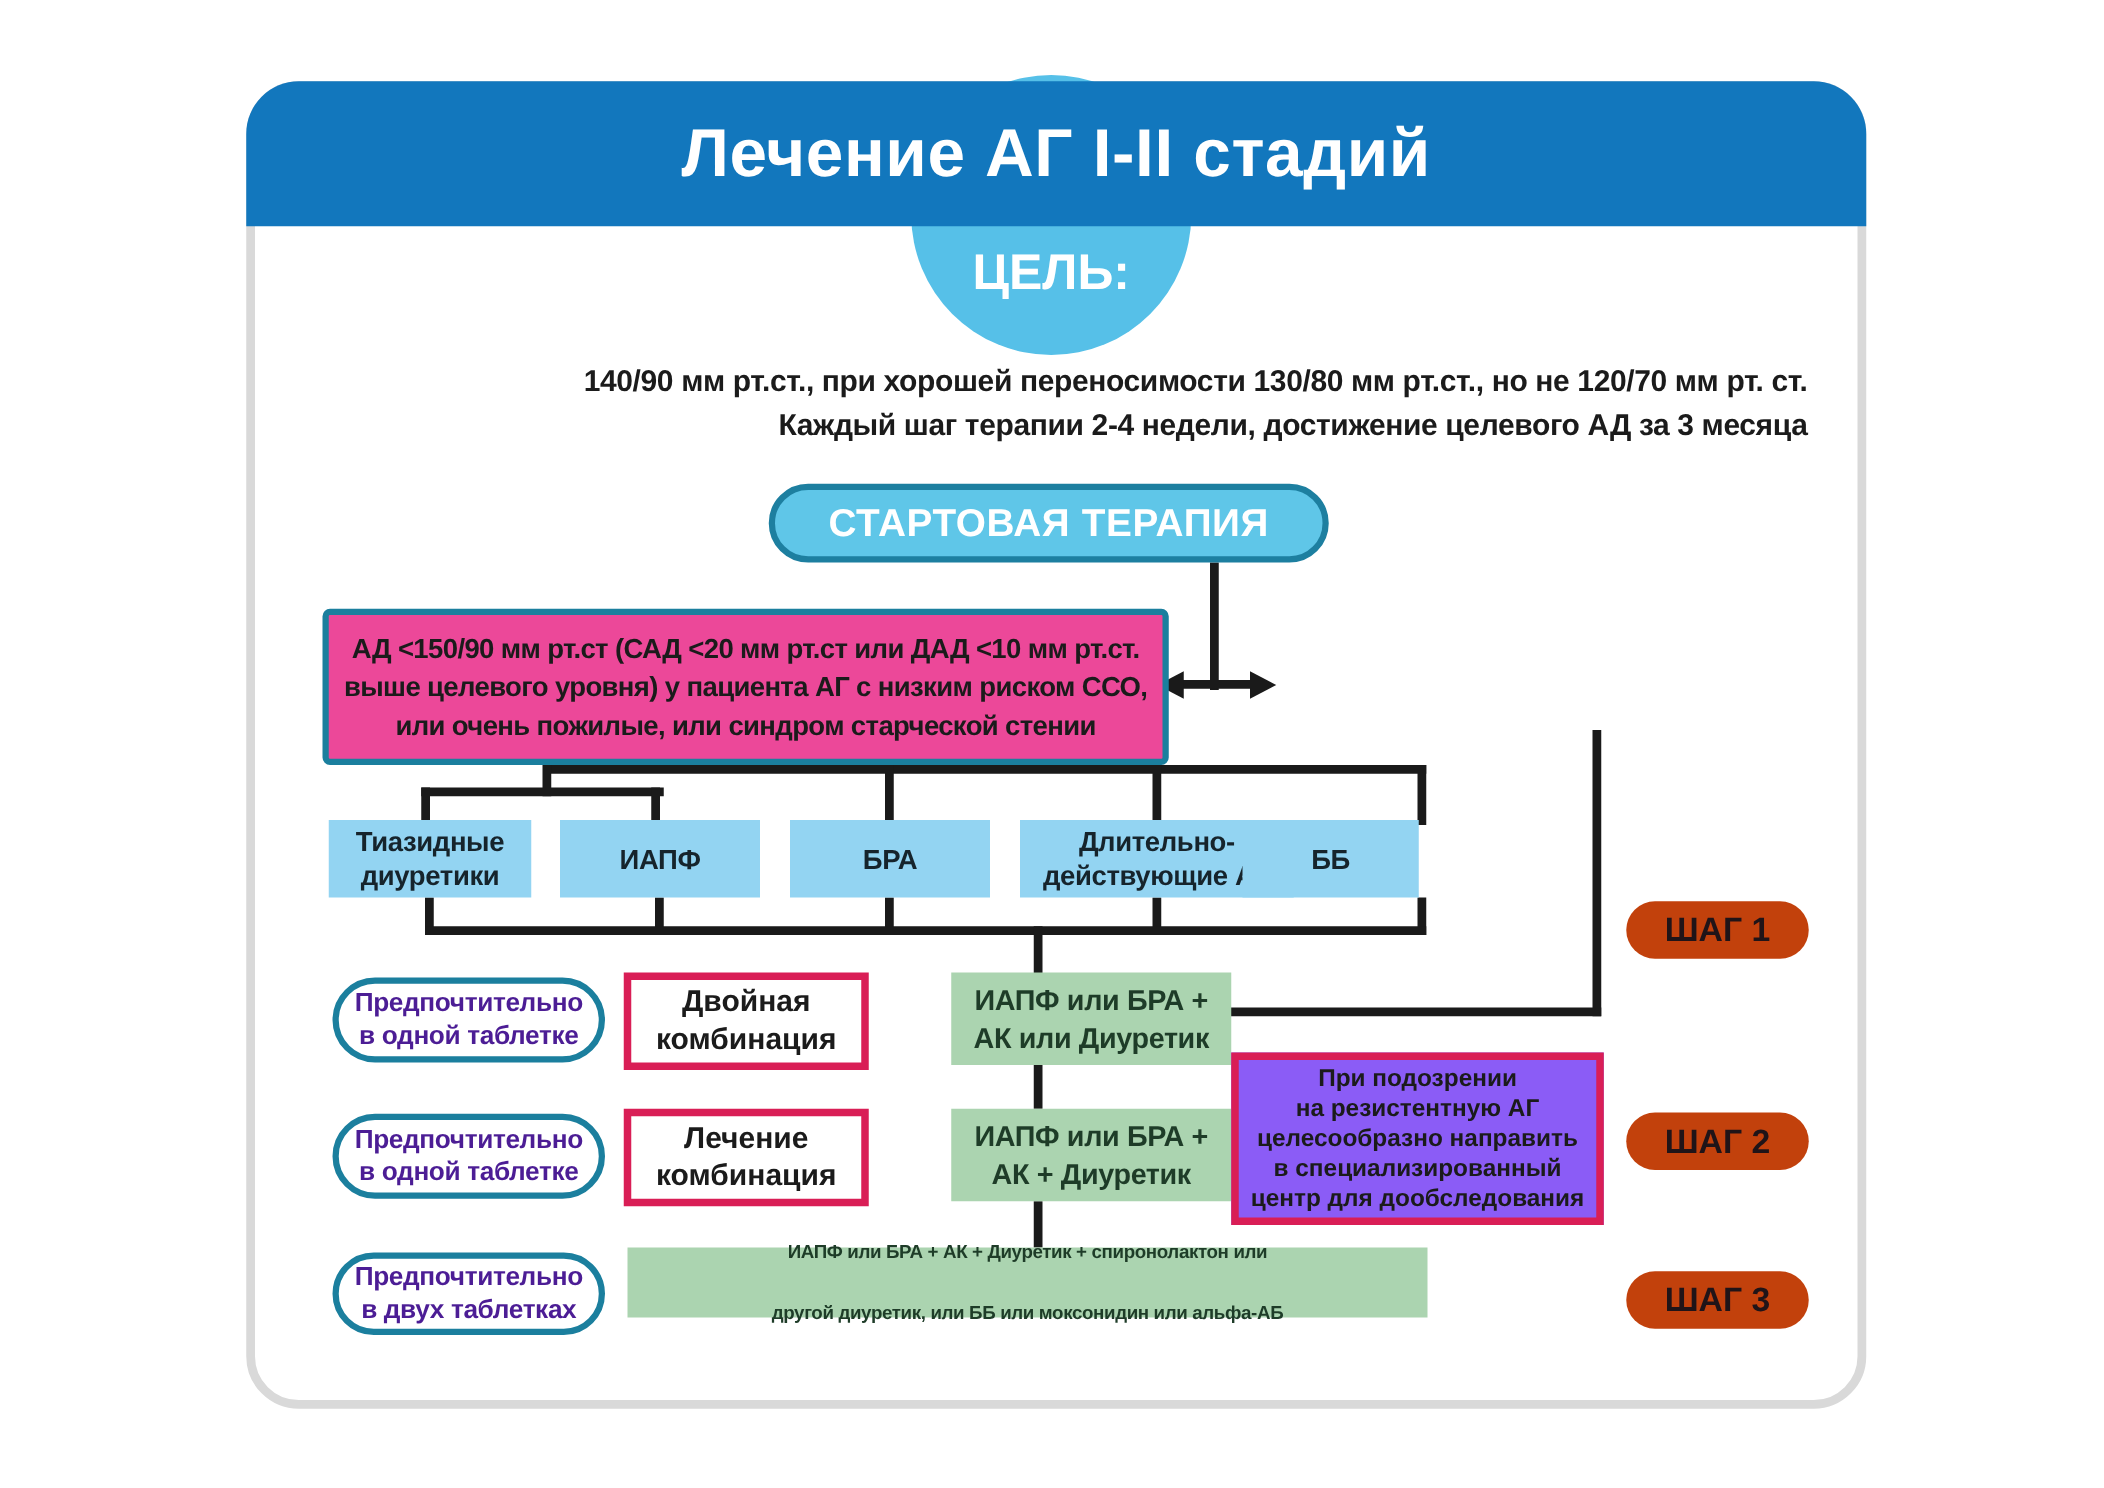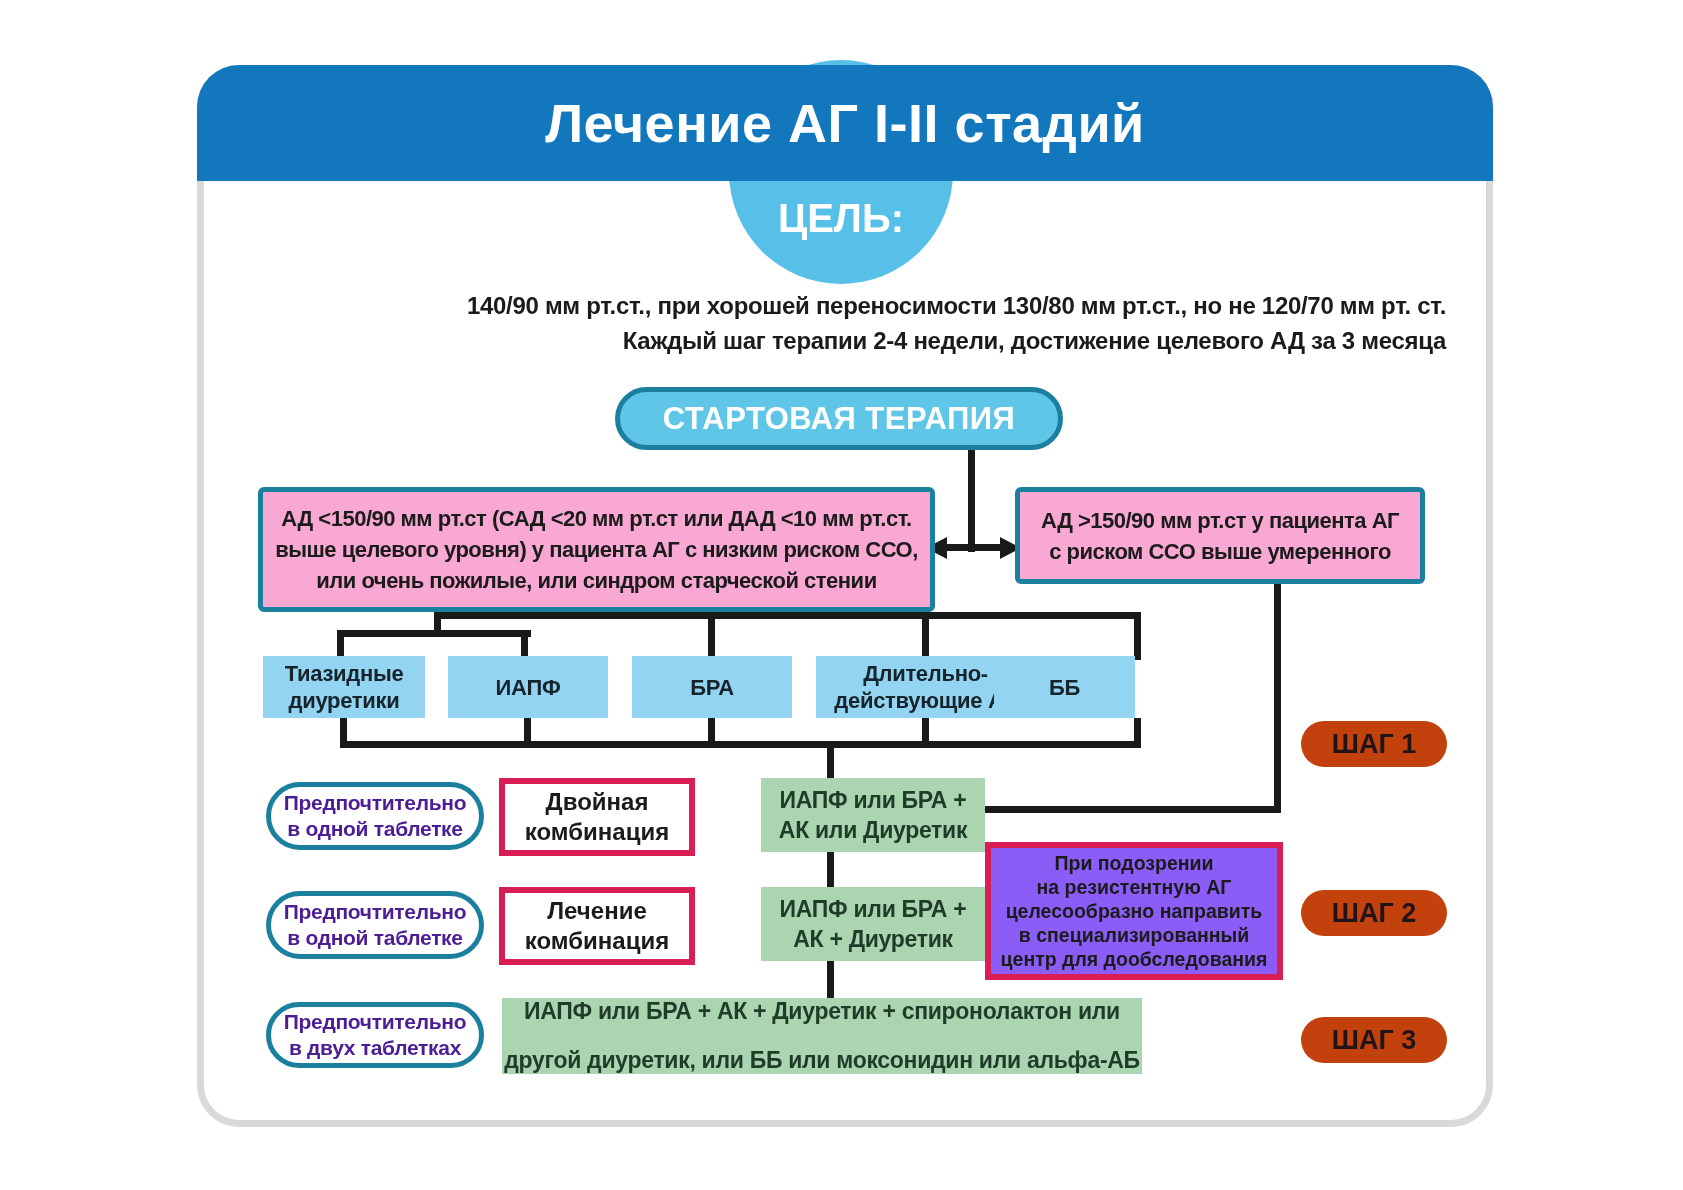--- a/index.html
+++ b/index.html
@@ -21,21 +21,21 @@
   .goal-circle{left:729px;top:60px;width:224px;height:224px;border-radius:50%;background:#56c0e8;z-index:2;}
   .goal-label{left:729px;top:196px;width:224px;text-align:center;color:#fff;font-size:40px;font-weight:700;z-index:3;}
   .goal-text{left:240px;top:288px;width:1206px;text-align:right;font-size:24px;font-weight:700;line-height:35px;letter-spacing:-0.3px;}
   .line{display:block;}
   .start-box{
     left:615px;top:387px;width:448px;height:63px;background:#5fc6e8;border:5px solid #1d7fa0;border-radius:34px;
     box-sizing:border-box;display:flex;align-items:center;justify-content:center;
     color:#fff;font-size:31px;font-weight:700;letter-spacing:0.5px;z-index:4;
   }
   .branch{
-    background:#f9a8d4;border:5px solid #1b7f9e;border-radius:6px;box-sizing:border-box;
+    background:#ec4899;border:5px solid #1b7f9e;border-radius:6px;box-sizing:border-box;
     display:flex;flex-direction:column;align-items:center;justify-content:center;
     font-size:22px;font-weight:700;line-height:31px;letter-spacing:-0.5px;text-align:center;z-index:4;
   }
   .branch.left{left:258px;top:487px;width:677px;height:125px;}
   .branch.right{left:1015px;top:487px;width:410px;height:97px;}
   .drug{
     background:#93d4f2;display:flex;align-items:center;justify-content:center;text-align:center;
     font-size:22px;font-weight:700;line-height:27px;letter-spacing:-0.3px;color:#16242c;z-index:4;top:656px;height:62px;
   }
   .ln{background:#1a1a1a;z-index:1;}
@@ -51,21 +51,21 @@
   .combo{
     left:499px;width:196px;height:78px;background:#fff;border:6px solid #d91e56;box-sizing:border-box;
     display:flex;flex-direction:column;align-items:center;justify-content:center;text-align:center;
     font-size:24px;font-weight:700;line-height:30px;z-index:4;
   }
   .green{
     background:#abd4b0;display:flex;flex-direction:column;align-items:center;justify-content:center;text-align:center;
     color:#1e3c28;font-size:23px;font-weight:700;line-height:30px;letter-spacing:-0.3px;z-index:4;
   }
   .green.small{left:723px;width:224px;height:74px;margin-left:38px;}
-  .green.wide{left:502px;top:998px;width:640px;height:76px;font-size:23px;line-height:31px;gap:18px;}
+  .green.wide{left:502px;top:998px;width:640px;height:56px;font-size:15px;line-height:31px;gap:18px;}
   .note{
     left:985px;top:842px;width:298px;height:138px;background:#8b5cf6;border:6px solid #d91e56;box-sizing:border-box;
     display:flex;flex-direction:column;align-items:center;justify-content:center;text-align:center;
     font-size:19.5px;font-weight:700;line-height:24px;z-index:4;
   }
   .tri{width:0;height:0;z-index:2;}
   .tri.left{border-top:11px solid transparent;border-bottom:11px solid transparent;border-right:21px solid #1a1a1a;}
   .tri.right{border-top:11px solid transparent;border-bottom:11px solid transparent;border-left:21px solid #1a1a1a;}
 </style>
 </head>
@@ -95,24 +95,20 @@
   <div class="abs ln" style="left:944px;top:544px;width:58px;height:7px;"></div>
   <div class="abs tri left" style="left:926px;top:537px;"></div>
   <div class="abs tri right" style="left:1000px;top:537px;"></div>
 
   <div class="abs branch left">
     <span class="line">АД &lt;150/90 мм рт.ст (САД &lt;20 мм рт.ст или ДАД &lt;10 мм рт.ст.</span>
     <span class="line">выше целевого уровня) у пациента АГ с низким риском ССО,</span>
     <span class="line">или очень пожилые, или синдром старческой стении</span>
   </div>
 
-  <div class="abs branch right">
-    <span class="line">АД &gt;150/90 мм рт.ст у пациента АГ</span>
-    <span class="line">с риском ССО выше умеренного</span>
-  </div>
 
   <div class="abs ln" style="left:437px;top:612px;width:704px;height:7px;"></div>
   <div class="abs ln" style="left:434px;top:612px;width:7px;height:25px;"></div>
   <div class="abs ln" style="left:337px;top:630px;width:194px;height:7px;"></div>
   <div class="abs ln" style="left:337px;top:630px;width:7px;height:30px;"></div>
   <div class="abs ln" style="left:521px;top:630px;width:7px;height:30px;"></div>
   <div class="abs ln" style="left:708px;top:612px;width:7px;height:48px;"></div>
   <div class="abs ln" style="left:922px;top:612px;width:7px;height:48px;"></div>
   <div class="abs ln" style="left:1134px;top:612px;width:7px;height:48px;"></div>
 

